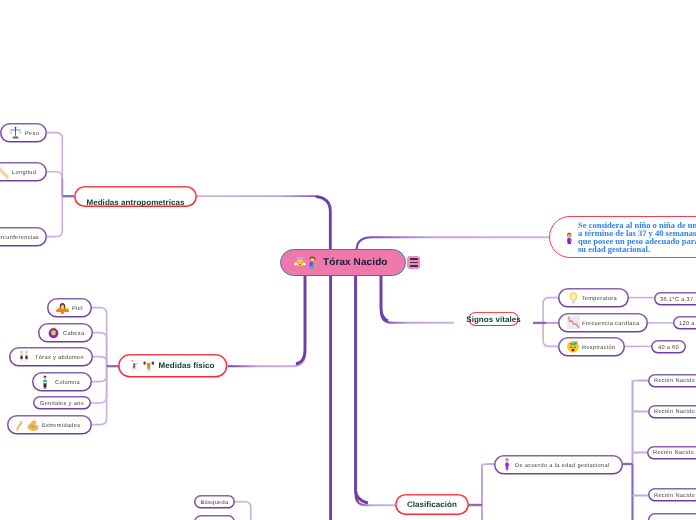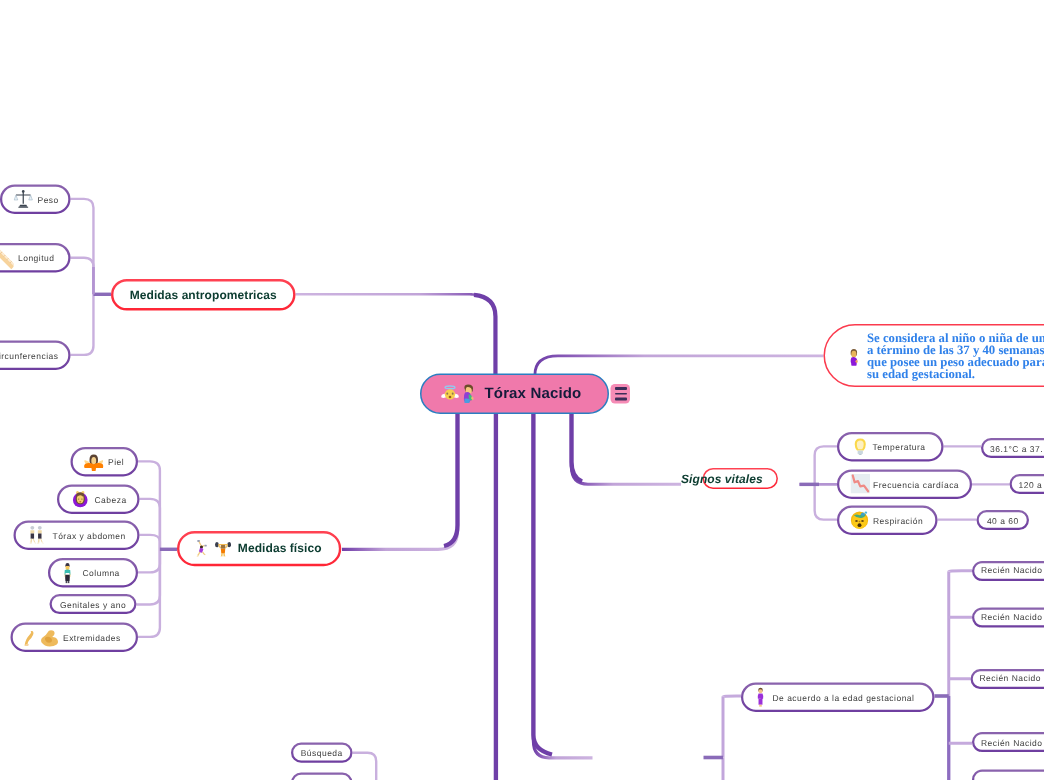--- a/index.html
+++ b/index.html
@@ -200,21 +200,21 @@
             <stop offset="0" stop-color="#8a63ad"></stop>
             <stop offset="0.5" stop-color="#7a4ea5"></stop>
             <stop offset="1" stop-color="#6f3fa0"></stop>
           </linearGradient>
         </defs>
         <rect x="0.75" y="0.75" width="70.5" height="18.09375" rx="9.046875" fill="#ffffff" stroke="url(#pg2)" stroke-width="1.5"></rect>
       </svg>
     <span class="lbl">Circunferencias</span>
   </div>
 
-  <div class="node branch" style="left:74px;top:186px;width:123px;height:21px;justify-content:center;">
+  <div class="node branch" style="left:74px;top:186px;width:123px;height:21px;justify-content:center;align-items:flex-end;">
       <svg class="pill" viewBox="0 0 123 21" width="123" height="21">
         <defs>
           <linearGradient id="pg3" x1="0" y1="0" x2="0" y2="1">
             <stop offset="0" stop-color="#ff4252"></stop>
             <stop offset="0.5" stop-color="#fb3142"></stop>
             <stop offset="1" stop-color="#ff2636"></stop>
           </linearGradient>
         </defs>
         <rect x="0.8" y="0.8" width="121.4" height="19.4" rx="9.7" fill="#ffffff" stroke="url(#pg3)" stroke-width="1.6"></rect>
       </svg>
@@ -409,21 +409,21 @@
         <path d="M8.4 10 h6.2 l-.7 6.6 h-4.8z" fill="#f57c00"></path>
         <path d="M9.2 16.4 l-.8 4.6 h2.2 l.6-4.6z" fill="#f4c35d"></path>
         <path d="M13.8 16.4 l.8 4.6 h-2.2 l-.6-4.6z" fill="#f4c35d"></path>
         <path d="M7.6 20.6 h3.6 v1.4 H7.6z" fill="#fae7c2"></path>
         <path d="M11.8 20.6 h3.6 v1.4 h-3.6z" fill="#fae7c2"></path>
       </svg>
     </span>
     <span class="lbl">Medidas físico</span>
   </div>
 
-  <div class="node branch" style="left:454px;top:312px;width:79px;height:14px;font-style:italic;">
+  <div class="node branch" style="left:454px;top:312px;width:79px;height:14px;justify-content:center;">
       <svg class="pill" viewBox="0 0 79 22" width="79" height="22">
         <defs>
           <linearGradient id="pg11" x1="0" y1="0" x2="0" y2="1">
             <stop offset="0" stop-color="#ff4252"></stop>
             <stop offset="0.5" stop-color="#fb3142"></stop>
             <stop offset="1" stop-color="#ff2636"></stop>
           </linearGradient>
         </defs>
         <rect x="0.8" y="0.8" width="77.4" height="20.4" rx="10.2" fill="#ffffff" stroke="url(#pg11)" stroke-width="1.6"></rect>
       </svg>
@@ -532,20 +532,33 @@
             <stop offset="0" stop-color="#8a63ad"></stop>
             <stop offset="0.5" stop-color="#7a4ea5"></stop>
             <stop offset="1" stop-color="#6f3fa0"></stop>
           </linearGradient>
         </defs>
         <rect x="0.75" y="0.75" width="33.5" height="11.890625" rx="5.9453125" fill="#ffffff" stroke="url(#pg17)" stroke-width="1.5"></rect>
       </svg>
     <span class="lbl">40 a 60</span>
   </div>
 
+  <div class="node branch" style="left:395px;top:494px;width:74px;height:21px;justify-content:center;">
+      <svg class="pill" viewBox="0 0 74 21" width="74" height="21">
+        <defs>
+          <linearGradient id="pg18" x1="0" y1="0" x2="0" y2="1">
+            <stop offset="0" stop-color="#ff4252"></stop>
+            <stop offset="0.5" stop-color="#fb3142"></stop>
+            <stop offset="1" stop-color="#ff2636"></stop>
+          </linearGradient>
+        </defs>
+        <rect x="0.8" y="0.8" width="72.4" height="19.4" rx="9.7" fill="#ffffff" stroke="url(#pg18)" stroke-width="1.6"></rect>
+      </svg>
+    <span class="lbl">Clasificación</span>
+  </div>
 
   <div class="node leaf" style="left:494px;top:455px;width:129px;">
       <svg class="pill" viewBox="0 0 129 19.59375" width="129" height="19.59375">
         <defs>
           <linearGradient id="pg19" x1="0" y1="0" x2="0" y2="1">
             <stop offset="0" stop-color="#8a63ad"></stop>
             <stop offset="0.5" stop-color="#7a4ea5"></stop>
             <stop offset="1" stop-color="#6f3fa0"></stop>
           </linearGradient>
         </defs>

